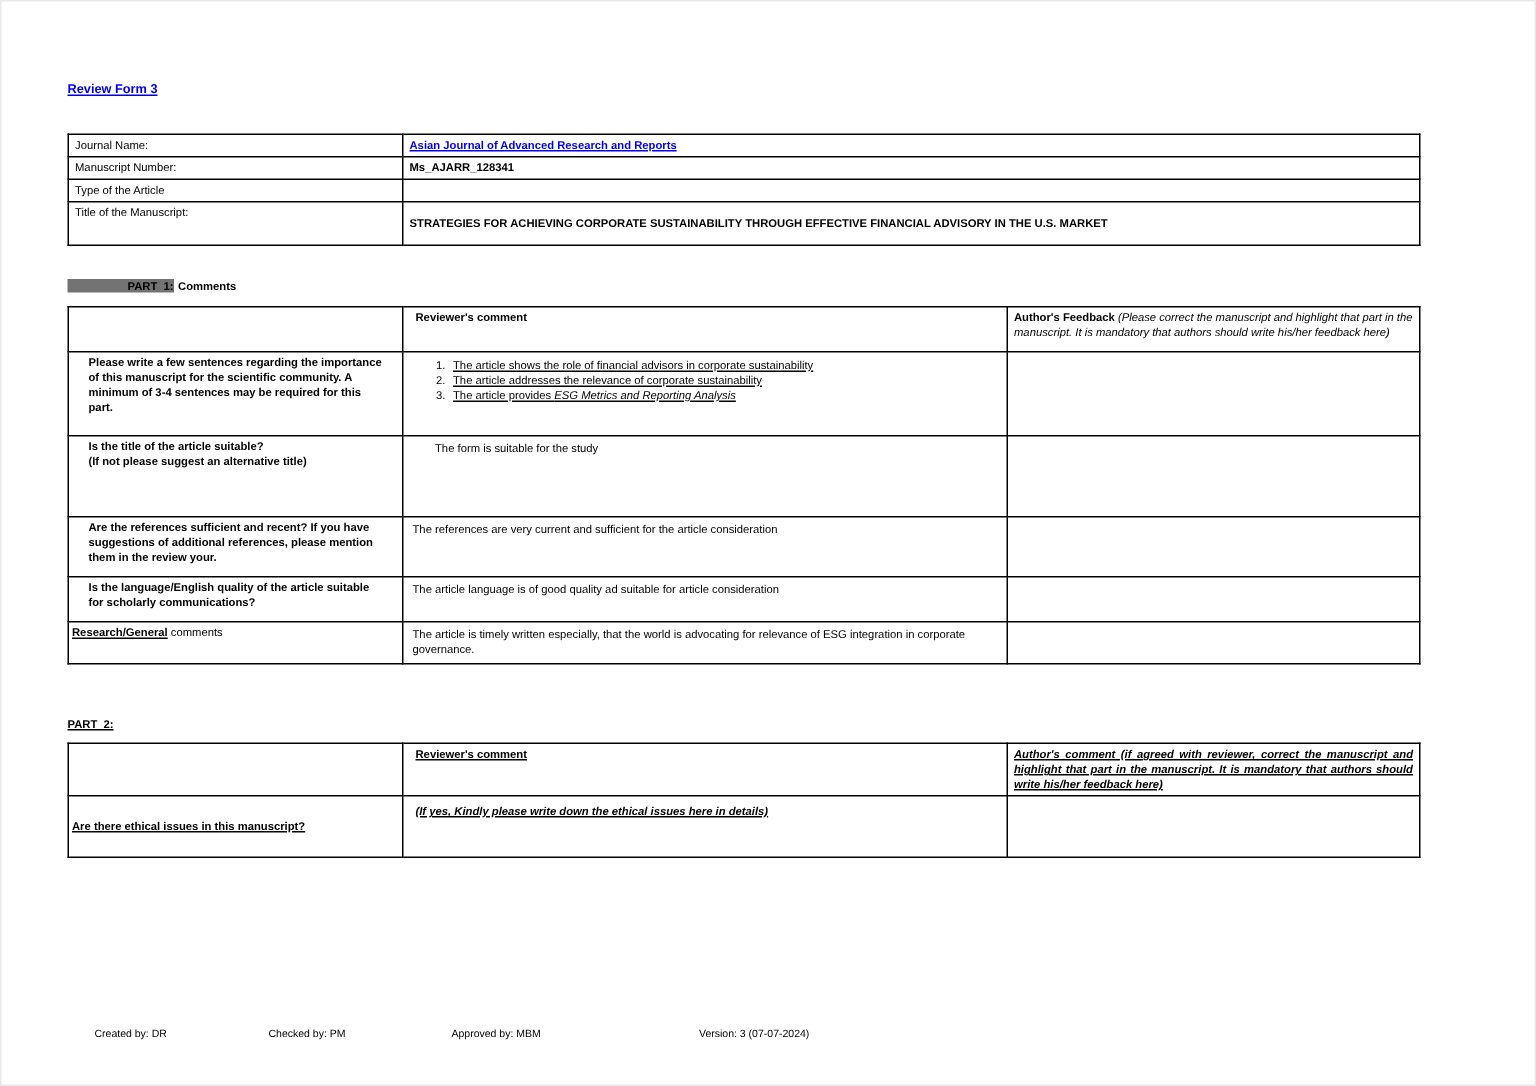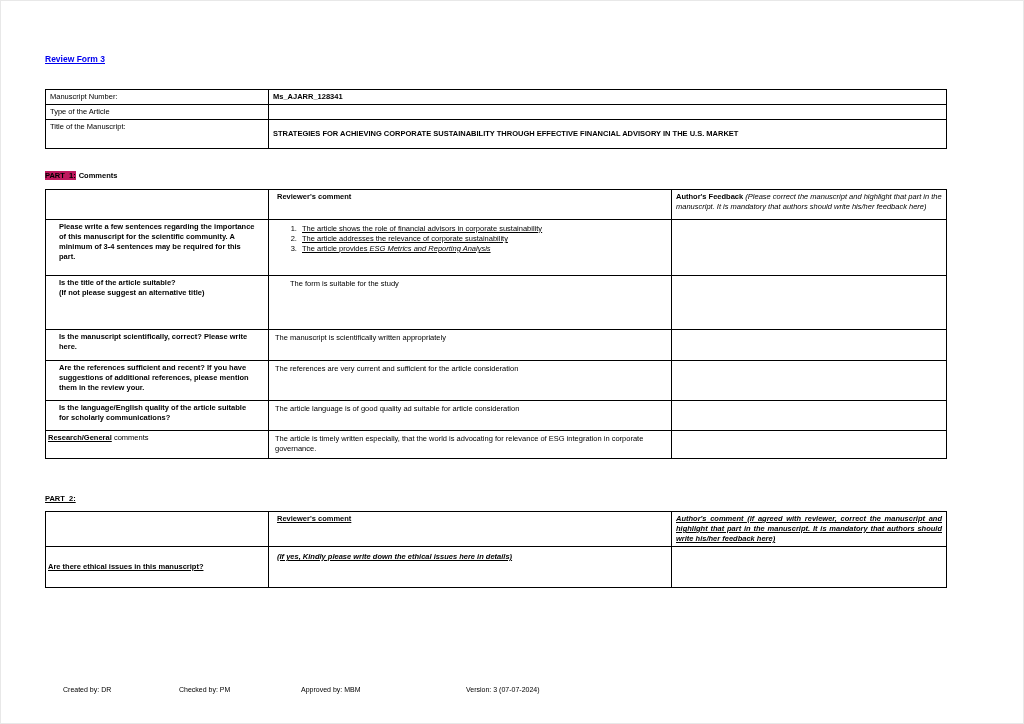--- a/index.html
+++ b/index.html
@@ -34,21 +34,21 @@
   .vmid { vertical-align:middle; }
 
   
   .info-table { margin-top:25px; }
   .info-table .c1 { width:223px; }
   .info-table .c2 { width:678px; }
   .link { color:#0000EE; font-weight:bold; text-decoration:underline; cursor:pointer; }
 
   
   .part1-heading { margin-top:22px; font-size:7.5px; height:12px; }
-  .hl { background:#be185d; font-weight:bold; white-space:pre; }
+  .hl { background:#737373; font-weight:bold; white-space:pre;padding-left:40px; }
   .sp { margin-left:3px; }
   .part2-heading {
     margin-top:35px; font-size:7.5px; font-weight:bold;
     text-decoration:underline; white-space:pre; height:12px;
   }
 
   
   .main-table { margin-top:6px; }
   .main-table .mc1 { width:223px; }
   .main-table .mc2 { width:403px; }
@@ -78,20 +78,24 @@
   <div class="content">
 
     <div class="doc-title">Review Form 3</div>
 
     <table class="info-table">
       <colgroup>
           <col class="c1">
           <col class="c2">
         </colgroup>
       <tbody>
+          <tr>
+        <td style="height:14px">Journal Name:</td>
+        <td><span class="link">Asian Journal of Advanced Research and Reports</span></td>
+      </tr>
       <tr>
         <td style="height:13px">Manuscript Number:</td>
         <td class="bold">Ms_AJARR_128341</td>
       </tr>
       <tr>
         <td style="height:12px">Type of the Article</td>
         <td></td>
       </tr>
       <tr>
         <td style="height:29px">Title of the Manuscript:</td>
@@ -133,25 +137,20 @@
       <tr style="height:54px">
         <td class="q">
           <div>Is the title of the article suitable?</div>
           <div>(If not please suggest an alternative title)</div>
         </td>
         <td class="cmt cmt-ind">The form is suitable for the study</td>
         <td></td>
       </tr>
 
 
-      <tr style="height:31px">
-        <td class="q">Is the manuscript scientifically, correct? Please write here.</td>
-        <td class="cmt">The manuscript is scientifically written appropriately</td>
-        <td></td>
-      </tr>
 
       <tr style="height:40px">
         <td class="q">Are the references sufficient and recent? If you have suggestions of additional references, please mention them in the review your.</td>
         <td class="cmt">The references are very current and sufficient for the article consideration</td>
         <td></td>
       </tr>
 
       <tr style="height:30px">
         <td class="q">Is the language/English quality of the article suitable for scholarly communications?</td>
         <td class="cmt">The article language is of good quality ad suitable for article consideration</td>

